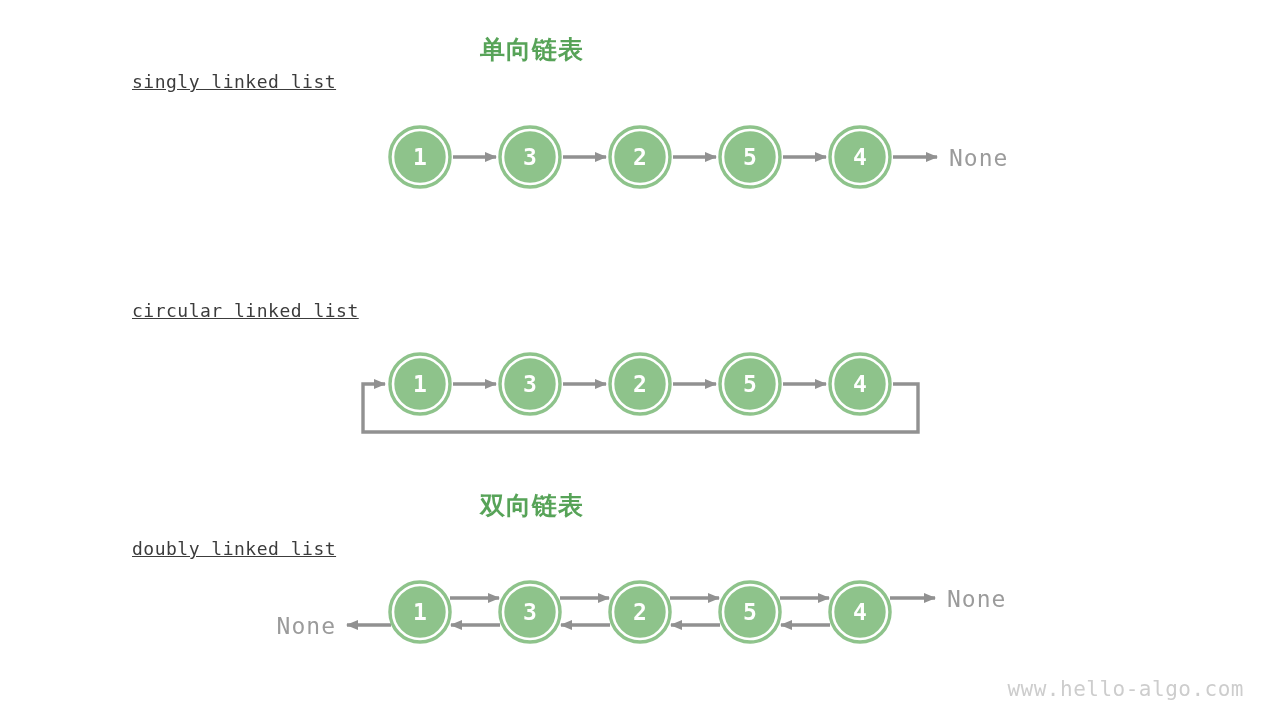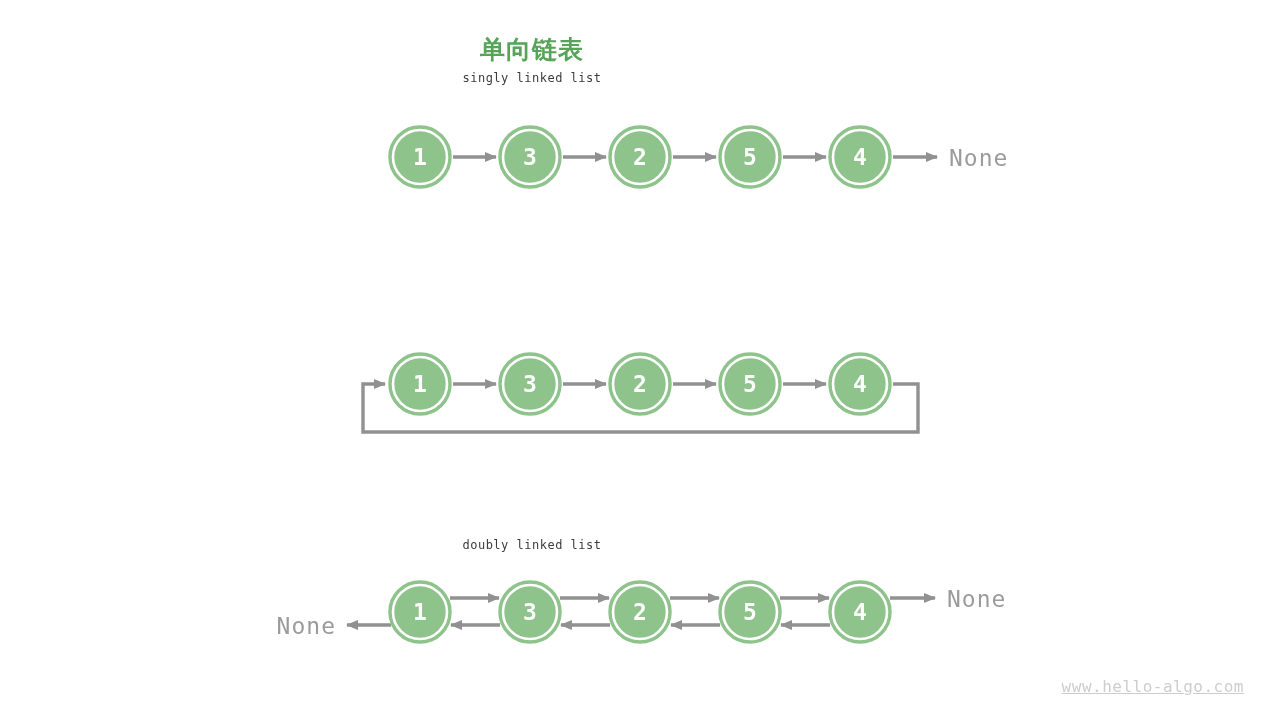--- a/index.html
+++ b/index.html
@@ -16,43 +16,44 @@
   html,body{width:1280px;height:720px;background:var(--bg);overflow:hidden;}
   body{font-family:"DejaVu Sans",sans-serif;}
   .canvas{position:relative;width:1280px;height:720px;background:var(--bg);}
 
   .sec-title{
     position:absolute;left:132px;width:800px;text-align:center;
     font-size:25px;font-weight:bold;color:var(--title-green);
     font-family:Liberation Mono, monospace;letter-spacing:1px;
   }
   .sec-subtitle{
-    position:absolute;left:132px;width:800px;text-align:center;
-    font-size:12px;color:var(--subtitle-dark);
+    position:absolute;left:132px;width:800px;
+    font-size:18px;color:var(--subtitle-dark);
     font-family:"DejaVu Sans Mono","Liberation Mono",monospace;
     letter-spacing:0.5px;
+    text-decoration:underline;
   }
   .row-svg{position:absolute;left:0;display:block;}
 
   .node-disc{fill:var(--node-green);stroke:var(--node-green);stroke-width:1.5;}
   .node-ring{fill:none;stroke:var(--node-ring);stroke-width:2.6;}
   .node-num{
     fill:#FFFFFF;font-family:"DejaVu Sans Mono","Liberation Mono",monospace;
     font-size:23px;font-weight:bold;text-anchor:middle;dominant-baseline:central;
   }
   .arrow{stroke:var(--arrow-gray);stroke-width:3.4;fill:none;}
   .arrow-head{fill:var(--arrow-gray);}
   .none-text{
     fill:var(--none-gray);font-family:"DejaVu Sans Mono","Liberation Mono",monospace;
     font-size:23px;letter-spacing:1px;dominant-baseline:central;
   }
   .watermark{
     position:absolute;top:677px;right:36px;
     font-family:"DejaVu Sans Mono","Liberation Mono",monospace;
-    font-size:16px;color:var(--watermark-gray);letter-spacing:0.5px;text-decoration:underline;
+    font-size:21px;color:var(--watermark-gray);letter-spacing:0.5px;
   }
 </style>
 </head>
 <body>
 
 <div class="canvas">
 
   <h2 class="sec-title" style="top:33px">单向链表</h2>
   <div class="sec-subtitle" style="top:71px">singly linked list</div>
 
@@ -90,20 +91,21 @@
       <text class="node-num" x="750" y="45">5</text>
     </g>
     <g>
       <circle class="node-disc" cx="860" cy="45" r="31"></circle>
         <circle class="node-ring" cx="860" cy="45" r="27"></circle>
       <text class="node-num" x="860" y="45">4</text>
     </g>
     <text class="none-text" x="949" y="46">None</text>
   </svg>
 
+  <div class="sec-subtitle" style="top:300px">circular linked list</div>
 
   <svg class="row-svg" style="top:339px" width="1280" height="112" viewBox="0 0 1280 112">
     <defs>
       <marker id="ah2" markerUnits="userSpaceOnUse" markerWidth="14" markerHeight="12" refX="11" refY="5" orient="auto">
         <path class="arrow-head" d="M0,0 L12,5 L0,10 Z"></path>
       </marker>
     </defs>
     <path class="arrow" d="M893,45 L918,45 L918,93 L363,93 L363,45 L385,45" marker-end="url(#ah2)"></path>
     <g>
       <line class="arrow" x1="453" y1="45" x2="496" y2="45" marker-end="url(#ah2)"></line>
@@ -131,20 +133,21 @@
         <circle class="node-ring" cx="750" cy="45" r="27"></circle>
       <text class="node-num" x="750" y="45">5</text>
     </g>
     <g>
       <circle class="node-disc" cx="860" cy="45" r="31"></circle>
         <circle class="node-ring" cx="860" cy="45" r="27"></circle>
       <text class="node-num" x="860" y="45">4</text>
     </g>
   </svg>
 
+  <h2 class="sec-title" style="top:489px">双向链表</h2>
   <div class="sec-subtitle" style="top:538px">doubly linked list</div>
 
   <svg class="row-svg" style="top:562px" width="1280" height="105" viewBox="0 0 1280 105">
     <defs>
       <marker id="ah3" markerUnits="userSpaceOnUse" markerWidth="14" markerHeight="12" refX="11" refY="5" orient="auto">
         <path class="arrow-head" d="M0,0 L12,5 L0,10 Z"></path>
       </marker>
     </defs>
     <g>
       <line class="arrow" x1="450" y1="36" x2="499" y2="36" marker-end="url(#ah3)"></line>

